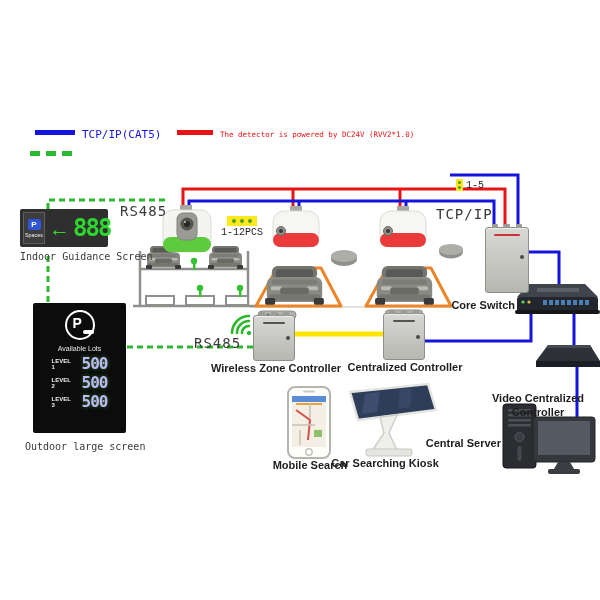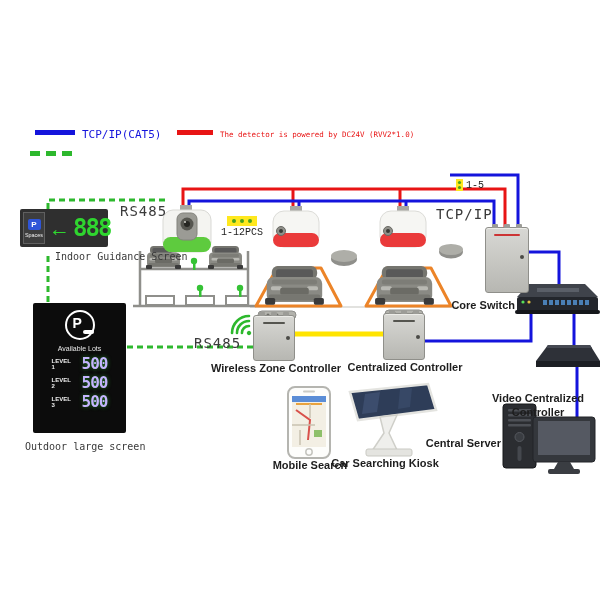--- a/index.html
+++ b/index.html
@@ -266,21 +266,21 @@
 <div class="abs ovl slabel" style="left:466px;top:180px;">1-5</div>
 
 <div class="abs ovl indoor" style="left:20px;top:209px;width:88px;height:38px;">
   <div class="indoor-sub">
     <div class="p-badge">P</div>
     <div class="spaces">Spaces</div>
   </div>
   <div class="indoor-arrow">←</div>
   <div class="indoor-count">888</div>
 </div>
-<div class="abs ovl caption" style="left:20px;top:251px;margin-left:35px;">Indoor Guidance Screen</div>
+<div class="abs ovl caption" style="left:20px;top:251px;">Indoor Guidance Screen</div>
 
 <div class="abs ovl outdoor" style="left:33px;top:303px;width:93px;height:130px;">
   <div class="out-logo">
     <div class="out-logo-p">P</div>
     <div class="logo-car"></div>
   </div>
   <div class="out-title">Available Lots</div>
   <div class="out-row">
     <span class="out-level">LEVEL 1</span>
     <span class="out-count">500</span>

